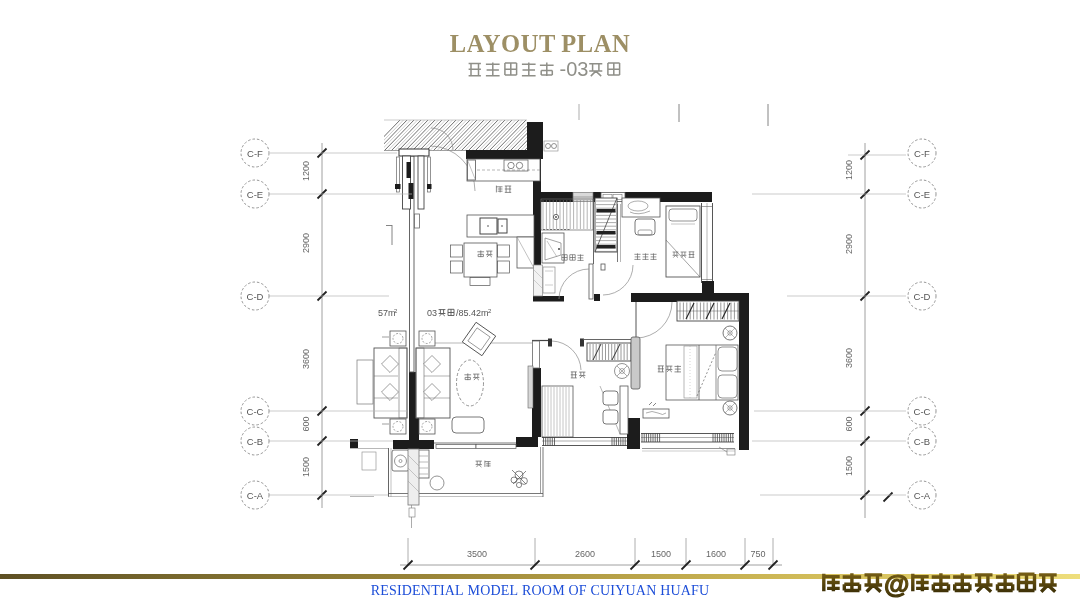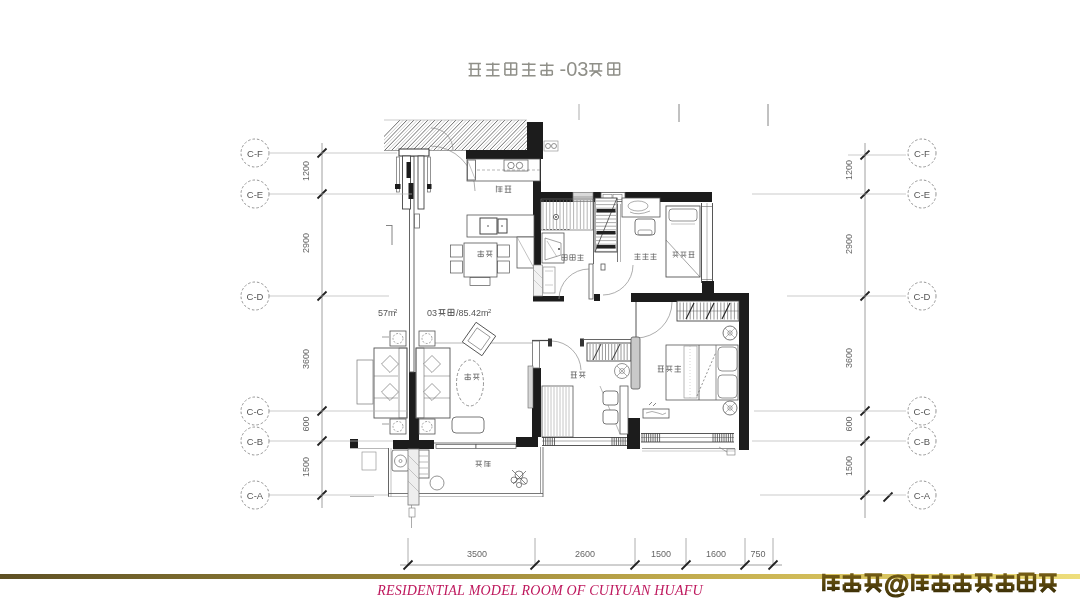--- a/index.html
+++ b/index.html
@@ -1,21 +1,22 @@
 <!DOCTYPE html>
 <html><head><meta charset="utf-8">
 <style>
 html,body{margin:0;padding:0;background:#fff;}
 .page{position:relative;width:1080px;height:607px;background:#ffffff;overflow:hidden;font-family:"Liberation Sans",sans-serif;}
 .title{position:absolute;left:0;top:30px;width:1080px;text-align:center;font-family:"Liberation Serif",serif;font-weight:700;font-size:24.5px;letter-spacing:0.6px;color:#9d8f65;}
-.footer{position:absolute;left:0;top:583px;width:1080px;text-align:center;font-family:"Liberation Serif",serif;font-size:14px;letter-spacing:0.2px;color:#be185d;font-style:italic;}
+.footer{position:absolute;left:0;top:583px;width:1080px;text-align:center;font-family:"Liberation Serif",serif;font-size:14px;letter-spacing:0.2px;color:#1d4ed8;}
 .goldline{position:absolute;left:0;top:574px;width:1080px;height:5px;background:linear-gradient(90deg,#5e5024 0%,#7a6a2e 18%,#9a8538 40%,#bfa94c 62%,#d8c35e 80%,#eede7c 100%);}
 </style></head><body>
 <div class="page">
 
+<div class="title">LAYOUT  PLAN</div>
 
 <svg style="position:absolute;left:0;top:0" width="1080" height="90">
 <path d="M468.6 63.4L480.9 63.4M471.0 63.4L471.0 75.8M478.5 63.4L478.5 75.8M468.6 69.2L480.9 69.2M468.6 75.8L480.9 75.8M485.9 64.3L499.6 64.3M492.8 62.4L492.8 76.4M486.6 70.0L498.9 70.0M485.9 75.8L499.6 75.8M504.9 63.0L516.6 63.0M504.9 63.0L504.9 75.1M516.6 63.0L516.6 75.1M504.9 75.1L516.6 75.1M504.9 69.2L516.6 69.2M510.8 63.0L510.8 75.1M521.9 64.3L535.6 64.3M528.8 62.4L528.8 76.4M522.5 70.0L535.0 70.0M521.9 75.8L535.6 75.8M539.9 65.2L553.6 65.2M546.8 62.4L546.8 76.1M541.2 70.5L552.3 70.5M541.2 75.1L552.3 75.1M541.2 70.5L541.2 75.1M552.3 70.5L552.3 75.1" stroke="#8f8f88" stroke-width="1.5" fill="none" stroke-linecap="butt"></path>
 <text x="559.5" y="75.5" font-size="20" fill="#8f8f88" text-anchor="left" font-family="Liberation Sans, sans-serif">-03</text>
 <path d="M589.2 63.7L602.3 63.7M592.6 63.7L592.6 71.1M598.9 63.7L598.9 71.1M589.2 71.1L602.3 71.1M595.8 71.1L590.8 76.1M595.8 71.1L601.2 76.1M607.9 63.0L619.6 63.0M607.9 63.0L607.9 75.1M619.6 63.0L619.6 75.1M607.9 75.1L619.6 75.1M607.9 69.2L619.6 69.2M613.8 63.0L613.8 75.1" stroke="#8f8f88" stroke-width="1.5" fill="none" stroke-linecap="butt"></path>
 </svg>
 <svg style="position:absolute;left:0;top:0" width="1080" height="607" viewBox="0 0 1080 607">
 <defs>
         <linearGradient id="gg" x1="0" y1="570" x2="0" y2="598" gradientUnits="userSpaceOnUse">
           <stop offset="0" stop-color="#7a6420"></stop>

